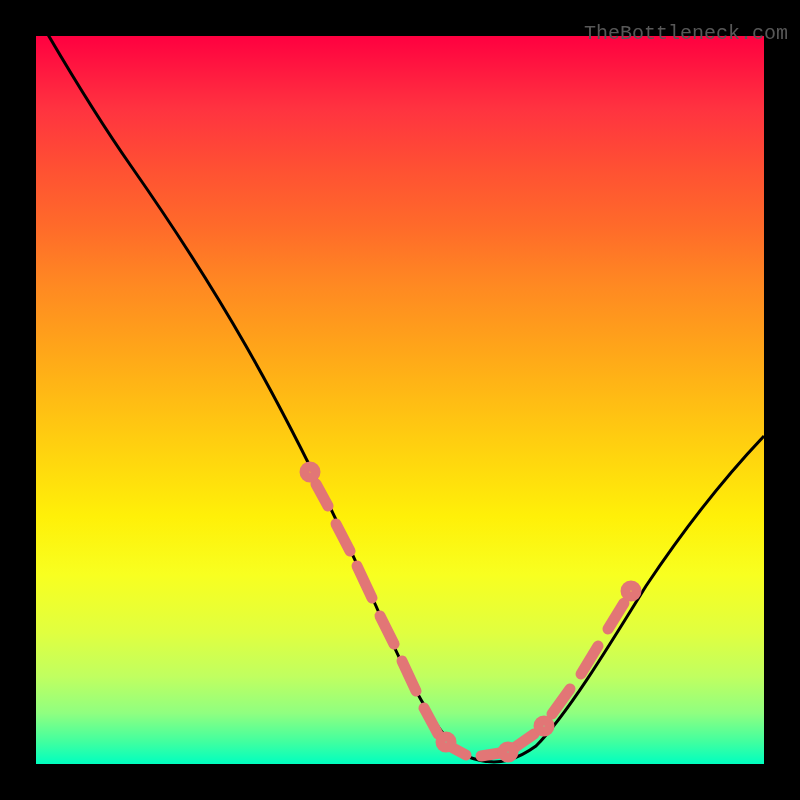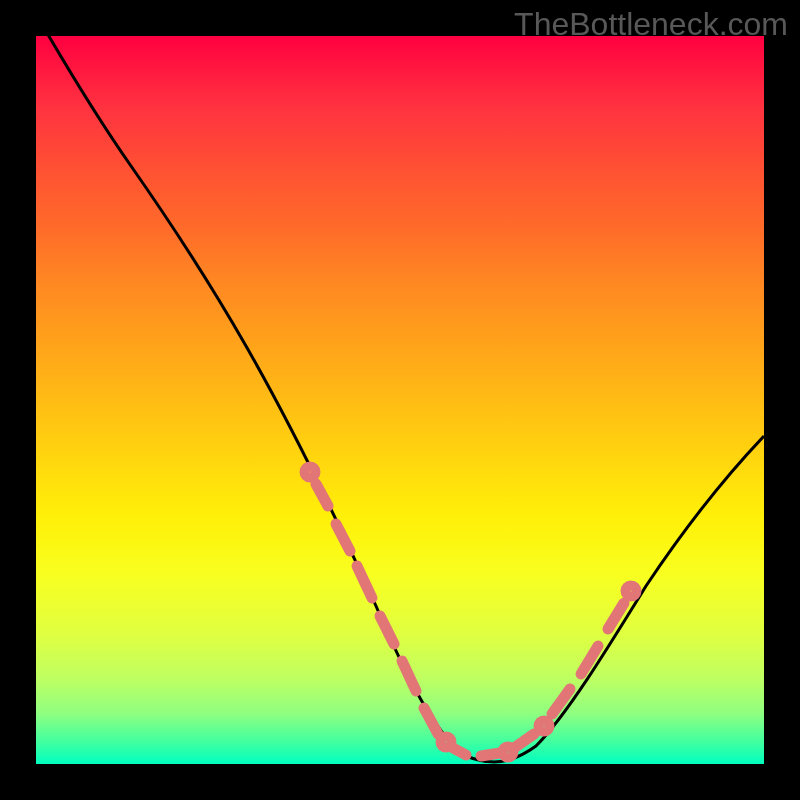--- a/index.html
+++ b/index.html
@@ -5,25 +5,25 @@
   * { margin: 0; padding: 0; box-sizing: border-box; }
   body {
     width: 800px;
     height: 800px;
     background: #000;
     position: relative;
     overflow: hidden;
   }
   .watermark {
     position: absolute;
-    top: 6px;
+    top: 22px;
     right: 12px;
     color: #585858;
-    font-family: Liberation Sans, sans-serif;
-    font-size: 32px;
+    font-family: Liberation Mono, monospace;
+    font-size: 20px;
     font-weight: 500;
     z-index: 10;
   }
   .plot-area {
     position: absolute;
     left: 36px;
     top: 36px;
     width: 728px;
     height: 728px;
   }

